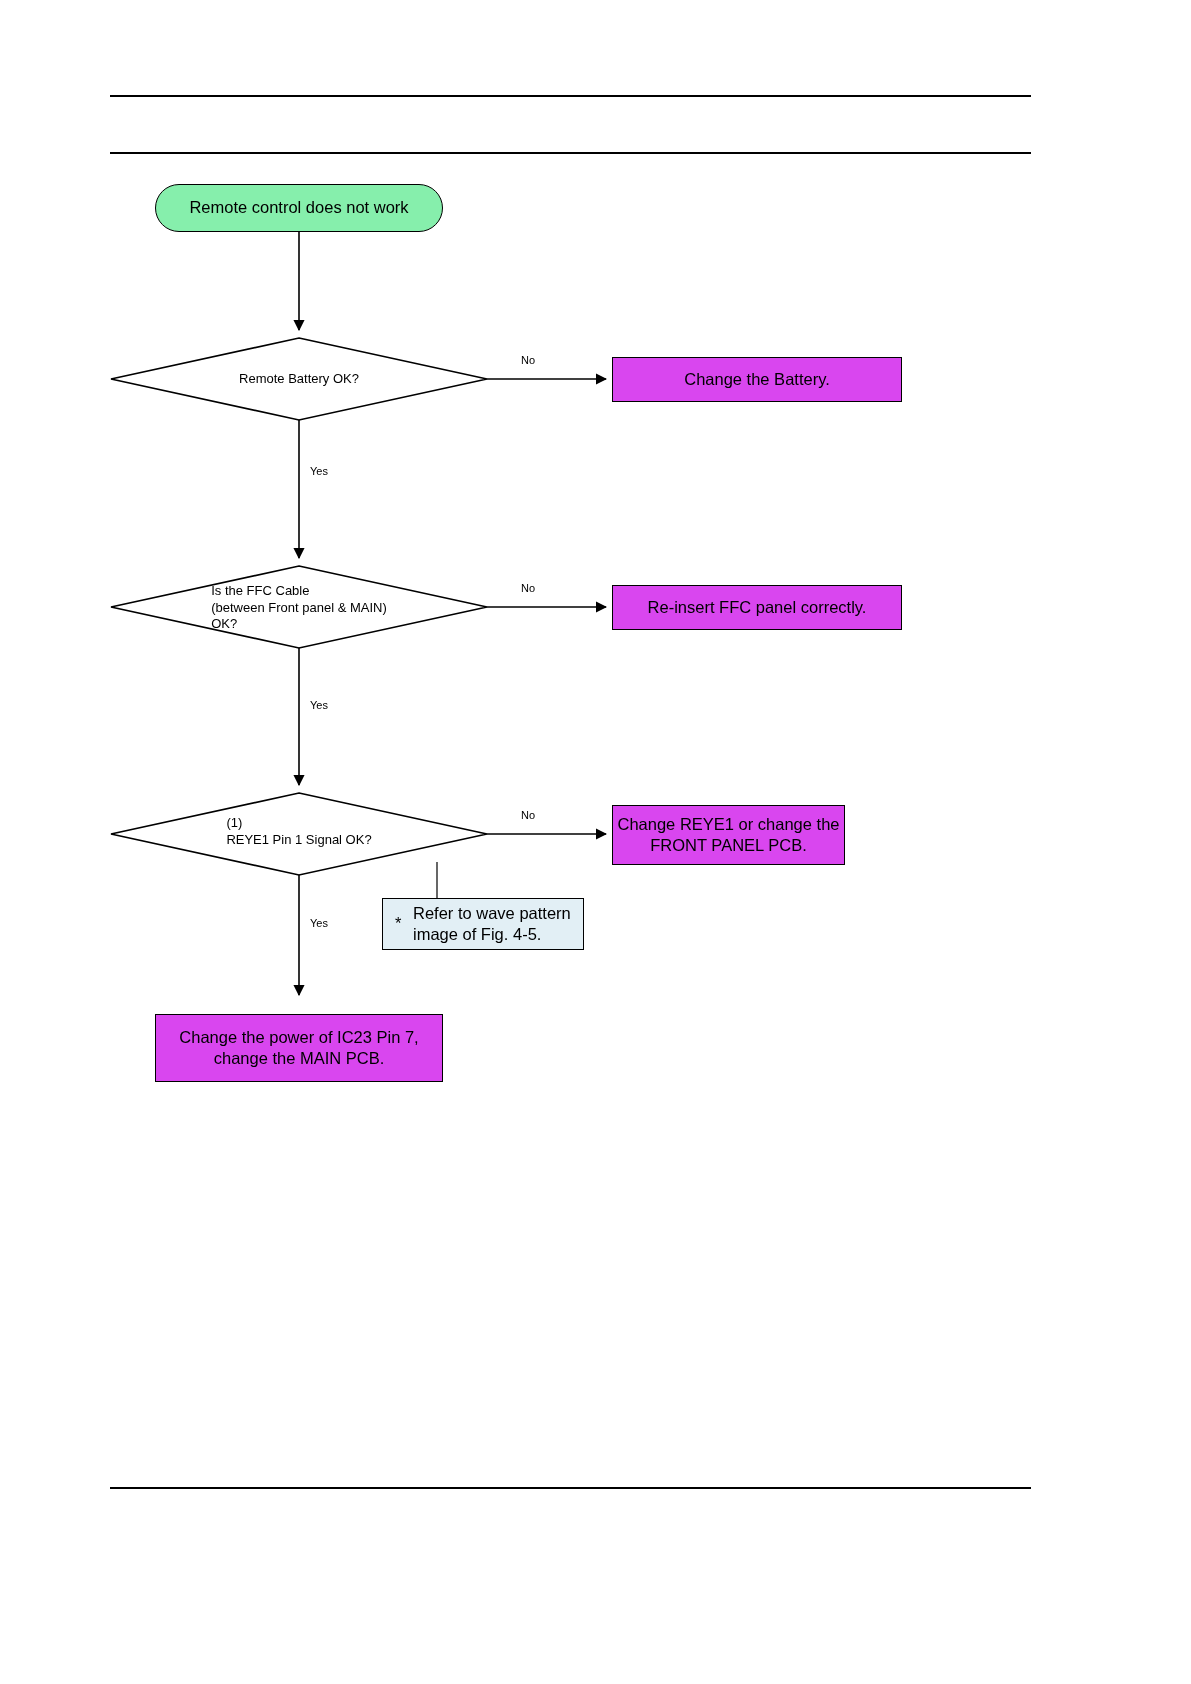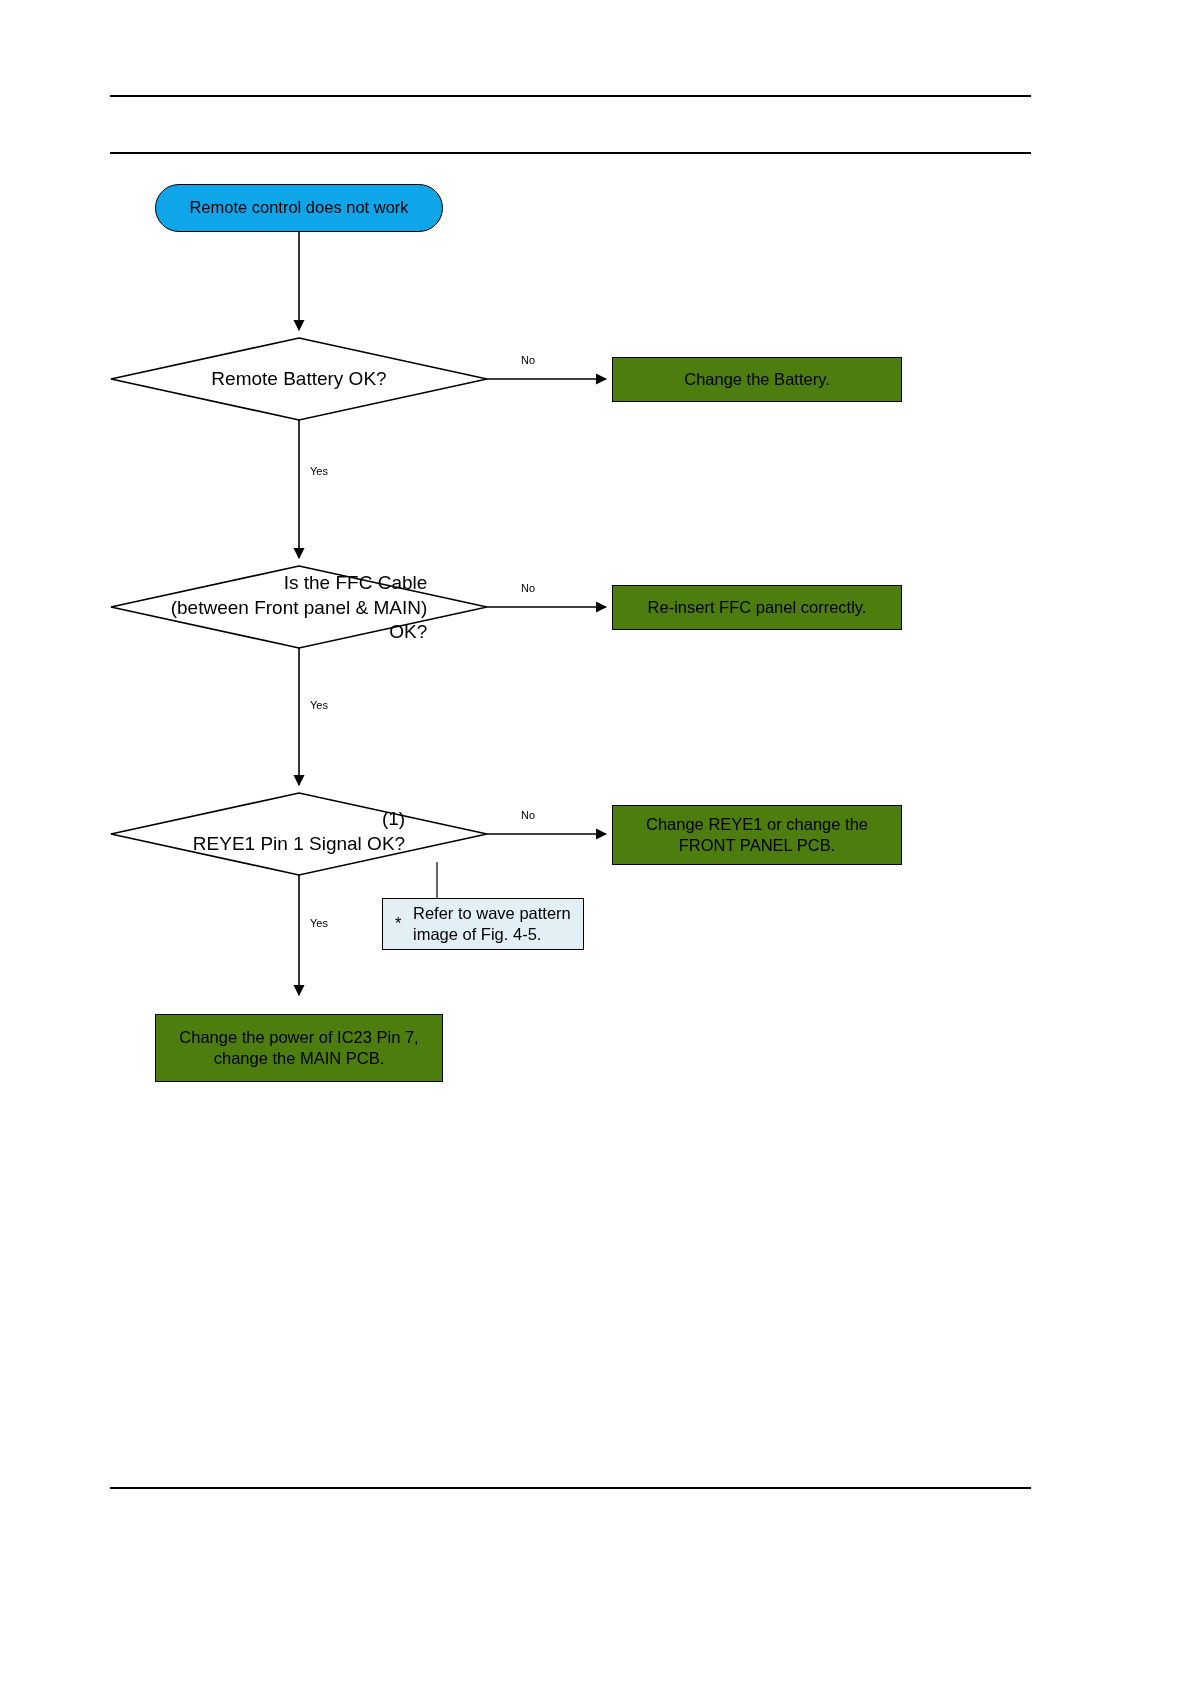--- a/index.html
+++ b/index.html
@@ -47,26 +47,26 @@
     text-align: center;
     font-size: 16.5px;
     line-height: 1.28;
     color: #000;
     white-space: pre-line;
   }
 
   .terminator {
     border: 1.6px solid #000;
     border-radius: 26px;
-    background: #0ea5e9;
+    background: #86efac;
   }
 
   .process {
     border: 1.6px solid #000;
-    background: #4d7c0f;
+    background: #d946ef;
   }
 
   .note {
     border: 1.4px solid #000;
     background: #e2eff5;
     font-size: 16.5px;
     text-align: left;
     justify-content: flex-start;
     padding: 8px 12px;
   }
@@ -76,22 +76,22 @@
     flex: 0 0 auto;
   }
   .note .note-text { display: inline-block; }
 
   
   .decision-label {
     position: absolute;
     display: flex;
     align-items: center;
     justify-content: center;
-    text-align: right;
-    font-size: 19px;
+    text-align: left;
+    font-size: 13px;
     line-height: 1.3;
     white-space: pre-line;
     pointer-events: none;
   }
 
   
   .edge-label {
     position: absolute;
     font-size: 11px;
     line-height: 1;
@@ -143,21 +143,21 @@
 
 <div class="decision-label" style="left:144px; top:575px; width:310px; height:66px;">Is the FFC Cable
 (between Front panel &amp; MAIN)
 OK?</div>
 
 <div class="node process" style="left:612px; top:585px; width:290px; height:45px;">Re-insert FFC panel correctly.</div>
 
 <div class="decision-label" style="left:159px; top:806px; width:280px; height:52px;">(1)
 REYE1 Pin 1 Signal OK?</div>
 
-<div class="node process" style="left:612px; top:805px; width:290px; height:60px;">Change REYE1 or change the
+<div class="node process" style="left:612px; top:805px; width:233px; height:60px;">Change REYE1 or change the
 FRONT PANEL PCB.</div>
 
 <div class="node note" style="left:382px; top:898px; width:202px; height:52px;">
   <span class="star">*</span>
   <span class="note-text">Refer to wave pattern
 image of Fig. 4-5.</span>
 </div>
 
 <div class="node process" style="left:155px; top:1002px; width:288px; height:68px;margin-top:12px;">Change the power of IC23 Pin 7,
 change the MAIN PCB.</div>

